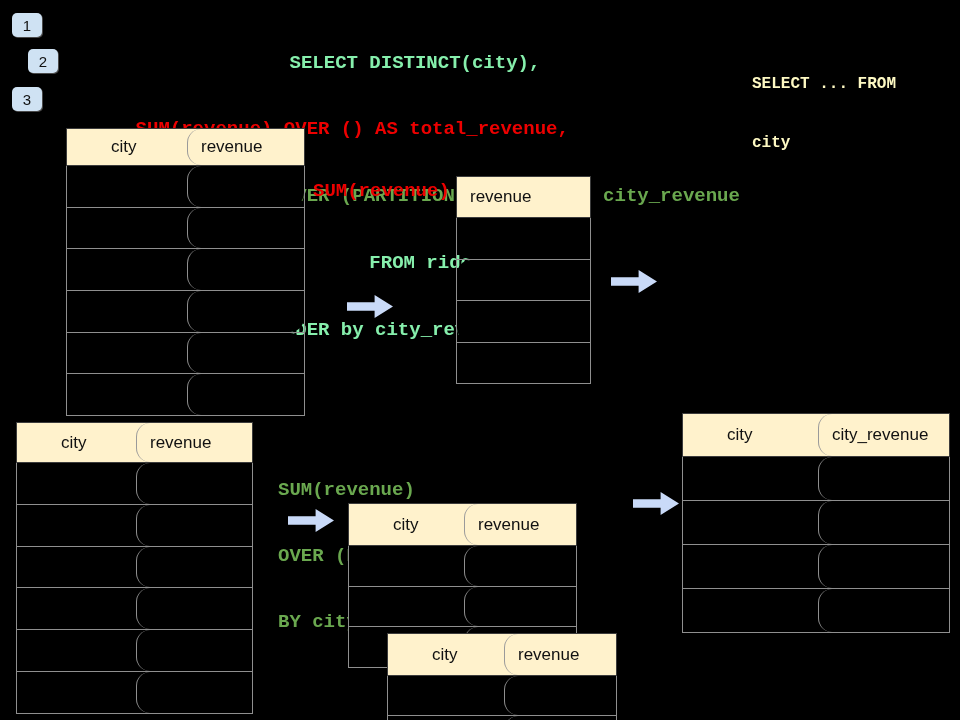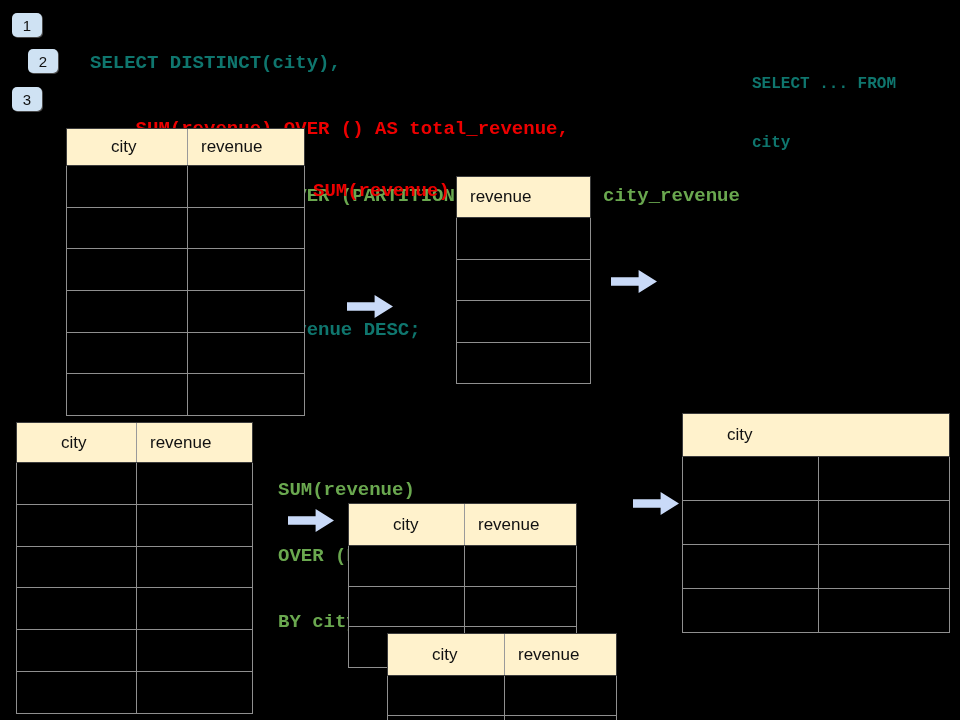--- a/index.html
+++ b/index.html
@@ -8,24 +8,24 @@
     position:relative;width:960px;height:720px;background:#000;
     overflow:hidden;font-family:"Liberation Sans",sans-serif;
   }
   
   .code{
     position:absolute;white-space:pre;
     font-family:"Liberation Mono","DejaVu Sans Mono",monospace;
     font-weight:bold;
   }
   .sql-main{left:90px;top:7px;font-size:19px;line-height:22.3px;}
-  .sql-side{left:752px;top:36px;font-size:16px;line-height:19.5px;color:#0f766e;}
+  .sql-side{left:752px;top:36px;font-size:16px;line-height:19.5px;color:#fef9c3;}
   .ann-total{left:313px;top:138px;font-size:19px;line-height:21.5px;color:#ED0000;}
   .ann-part{left:278px;top:435px;font-size:19px;line-height:22px;color:#6AA84F;}
-  .purple{color:#0f766e;}
+  .purple{color:#86efac;text-align:center;}
   .red{color:#ED0000;}
   .green{color:#6AA84F;}
   
   .badge{
     position:absolute;width:30px;height:24px;background:#CFE2F3;
     border-radius:5px;box-shadow:1px 1px 0 #4a4a4a;
     display:flex;align-items:center;justify-content:center;
     font-size:15px;color:#111;
   }
   .badge-1{left:12px;top:13px;}
@@ -48,21 +48,21 @@
   }
   .th{
     display:flex;align-items:center;padding-left:13px;
     font-size:17px;color:#111;overflow:hidden;
   }
   .th + .th{border-left:1px solid #9a9a9a;}
   .tr{display:flex;border:1px solid #8f8f8f;border-top:none;}
   .td{background:#000;}
   .td + .td{border-left:1px solid #8f8f8f;}
   .c1{flex:none;padding-left:44px;}
-  .c2,.cfull{flex:1;}
+  .c2,.cfull{flex:1;border-radius:14px;}
   .t1{left:66px;top:128px;width:239px;}
   .t1 .tbl-head{height:38px;} .t1 .tr{height:41.7px;} .t1 .c1{width:120px;}
   .t2{left:456px;top:176px;width:135px;}
   .t2 .tbl-head{height:42px;} .t2 .tr{height:41.5px;}
   .t3{left:16px;top:422px;width:237px;}
   .t3 .tbl-head{height:41px;} .t3 .tr{height:41.8px;} .t3 .c1{width:119px;}
   .t4{left:348px;top:503px;width:229px;}
   .t4 .tbl-head{height:43px;} .t4 .tr{height:40.7px;} .t4 .c1{width:115px;}
   .t5{left:387px;top:633px;width:230px;}
   .t5 .tbl-head{height:43px;} .t5 .tr{height:39.5px;} .t5 .c1{width:116px;}
@@ -219,20 +219,21 @@
         <div class="td c1"></div>
         <div class="td c2"></div>
       </div>
   </div>
 
   <div class="arrow arrow-d"></div>
 
   <div class="tbl t6">
     <div class="tbl-head">
       <div class="th c1">city</div>
+      <div class="th c2">city_revenue</div>
     </div>
     <div class="tr">
         <div class="td c1"></div>
         <div class="td c2"></div>
       </div>
     <div class="tr">
         <div class="td c1"></div>
         <div class="td c2"></div>
       </div>
     <div class="tr">

